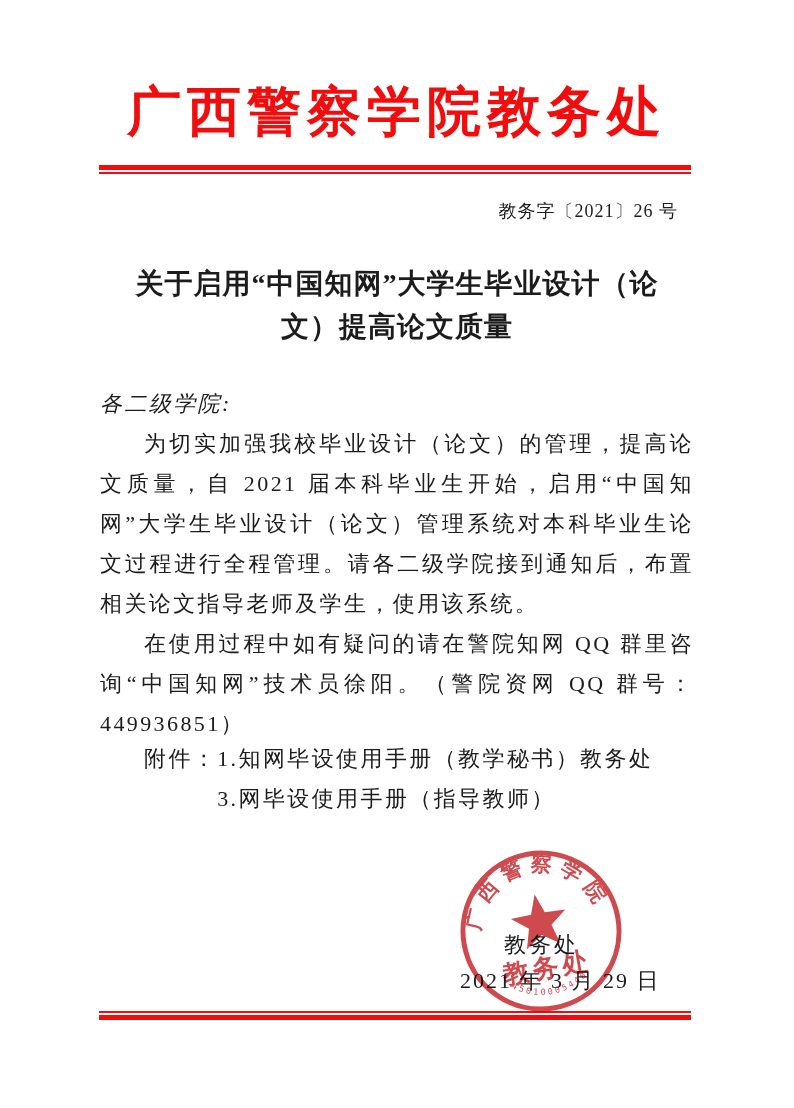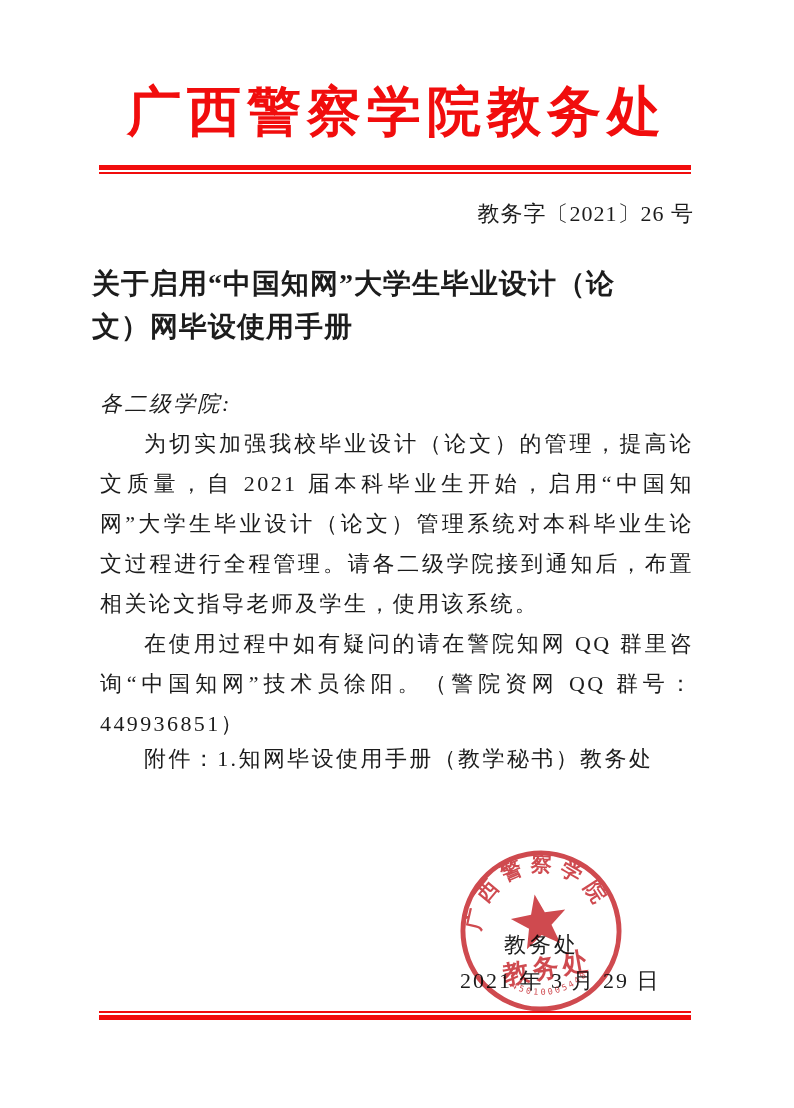--- a/index.html
+++ b/index.html
@@ -24,26 +24,27 @@
     color:var(--red);
     white-space:nowrap;
   }
   .rule{position:absolute;left:99px;width:592px;}
   .rule-top{top:165px;}
   .rule-bottom{top:1011px;}
   .rule .thick{height:5px;background:var(--red);}
   .rule .gap{height:2px;}
   .rule .thin{height:2px;background:var(--red);}
   .doc-number{
-    position:absolute;top:199px;right:100px;
-    font-size:22px;letter-spacing:1px;
+    position:absolute;top:199px;right:116px;
+    font-size:18px;letter-spacing:1px;
     white-space:nowrap;
   }
   .main-title{
     position:absolute;top:262px;left:92px;width:610px;
+    text-align:center;
     font-size:28px;font-weight:bold;
     line-height:43px;letter-spacing:1px;
   }
   .letter-body{
     position:absolute;top:384px;left:100px;width:594px;
     font-size:22px;line-height:40px;
     letter-spacing:2.4px;
   }
   .letter-body p{margin:0;text-indent:2em;text-align:justify;text-align-last:left;}
   .salutation{margin:0 0 0 0;font-style:italic;}
@@ -82,33 +83,34 @@
 <div class="rule rule-top">
   <div class="thick"></div>
   <div class="gap"></div>
   <div class="thin"></div>
 </div>
 
 <div class="doc-number">教务字〔2021〕26 号</div>
 
 <div class="main-title">
   <div>关于启用“中国知网”大学生毕业设计（论</div>
-  <div>文）网毕设使用手册</div>
+  <div>文）提高论文质量</div>
 </div>
 
 <div class="letter-body">
   <div class="salutation">各二级学院:</div>
   <p>为切实加强我校毕业设计（论文）的管理，提高论文质量，自 2021 届本科毕业生开始，启用“中国知网”大学生毕业设计（论文）管理系统对本科毕业生论文过程进行全程管理。请各二级学院接到通知后，布置相关论文指导老师及学生，使用该系统。</p>
   <p>在使用过程中如有疑问的请在警院知网 QQ 群里咨询“中国知网”技术员徐阳。（警院资网 QQ 群号：449936851）</p>
 </div>
 
 <div class="attachments">
   <div class="label">附件：</div>
   <div class="items">
     <div>1.知网毕设使用手册（教学秘书）教务处</div>
+    <div>3.网毕设使用手册（指导教师）</div>
   </div>
 </div>
 
 <div class="sign-dept">教务处</div>
 <div class="sign-date">2021 年 3 月 29 日</div>
 
 <div class="seal">
   <svg viewBox="0 0 170 170" xmlns="http://www.w3.org/2000/svg">
     <defs>
       <path id="arcTop" d="M 27,100.5 A 60,60 0 1 1 143,100.5"></path>

